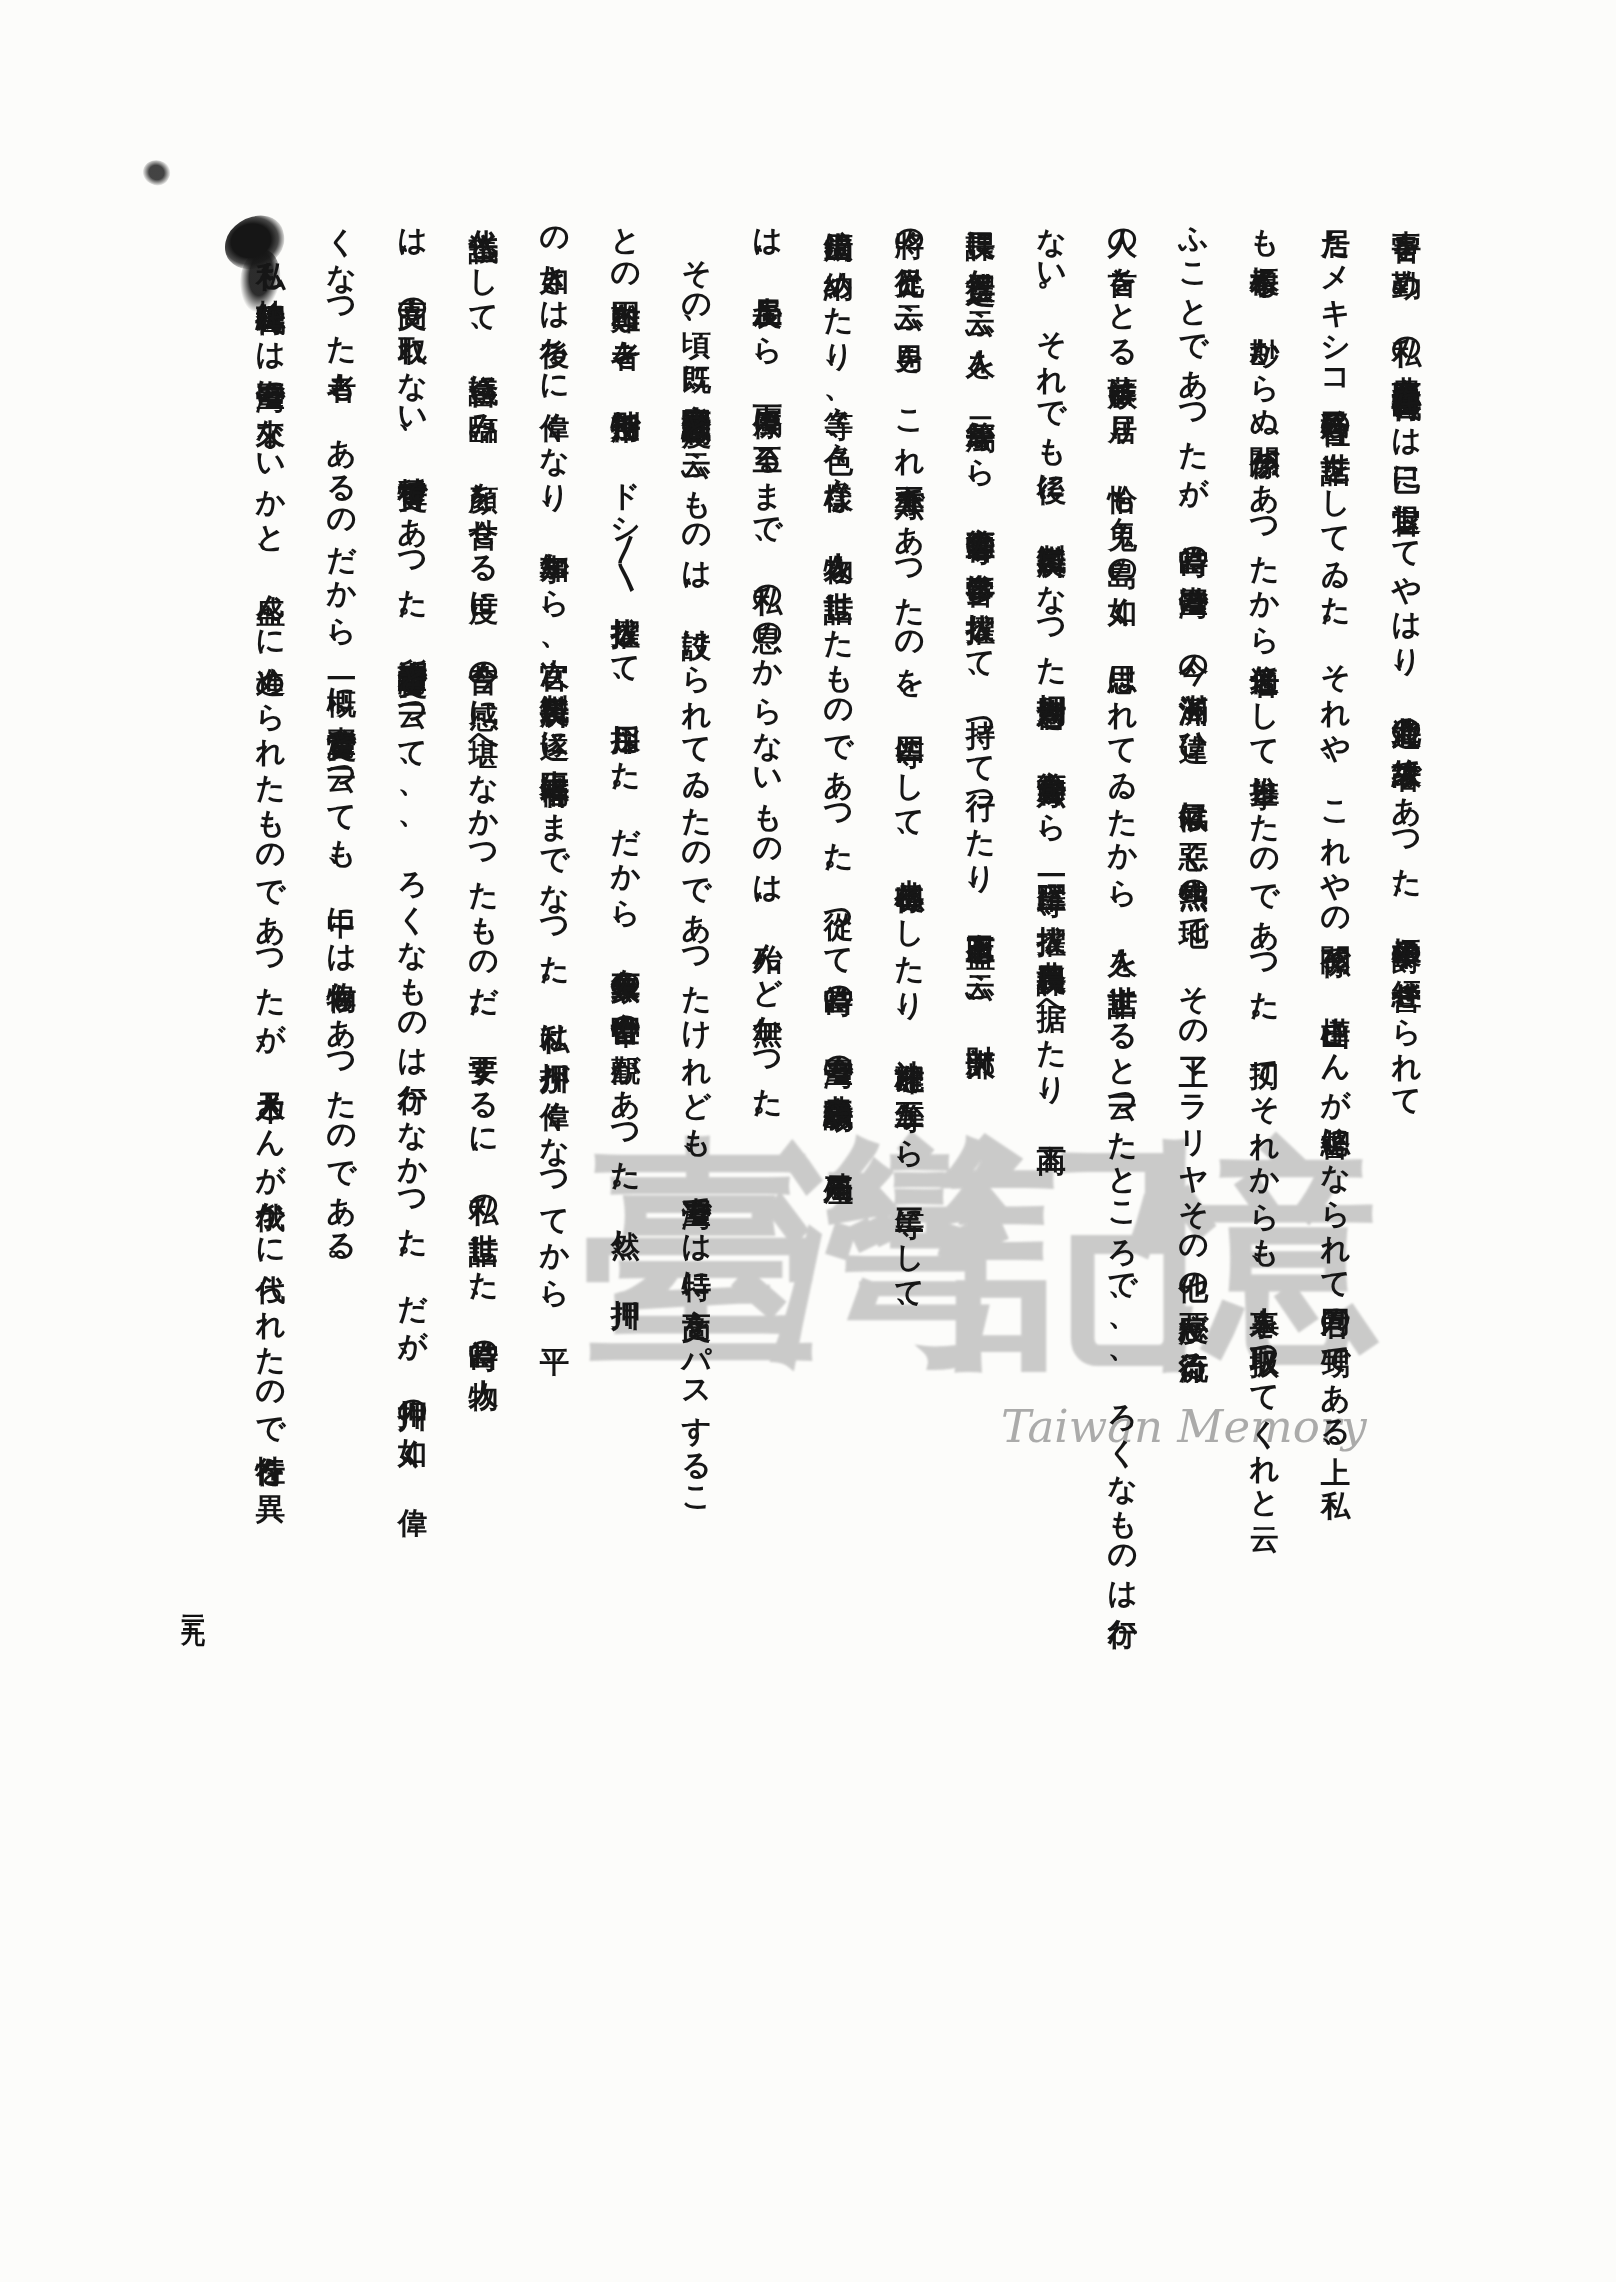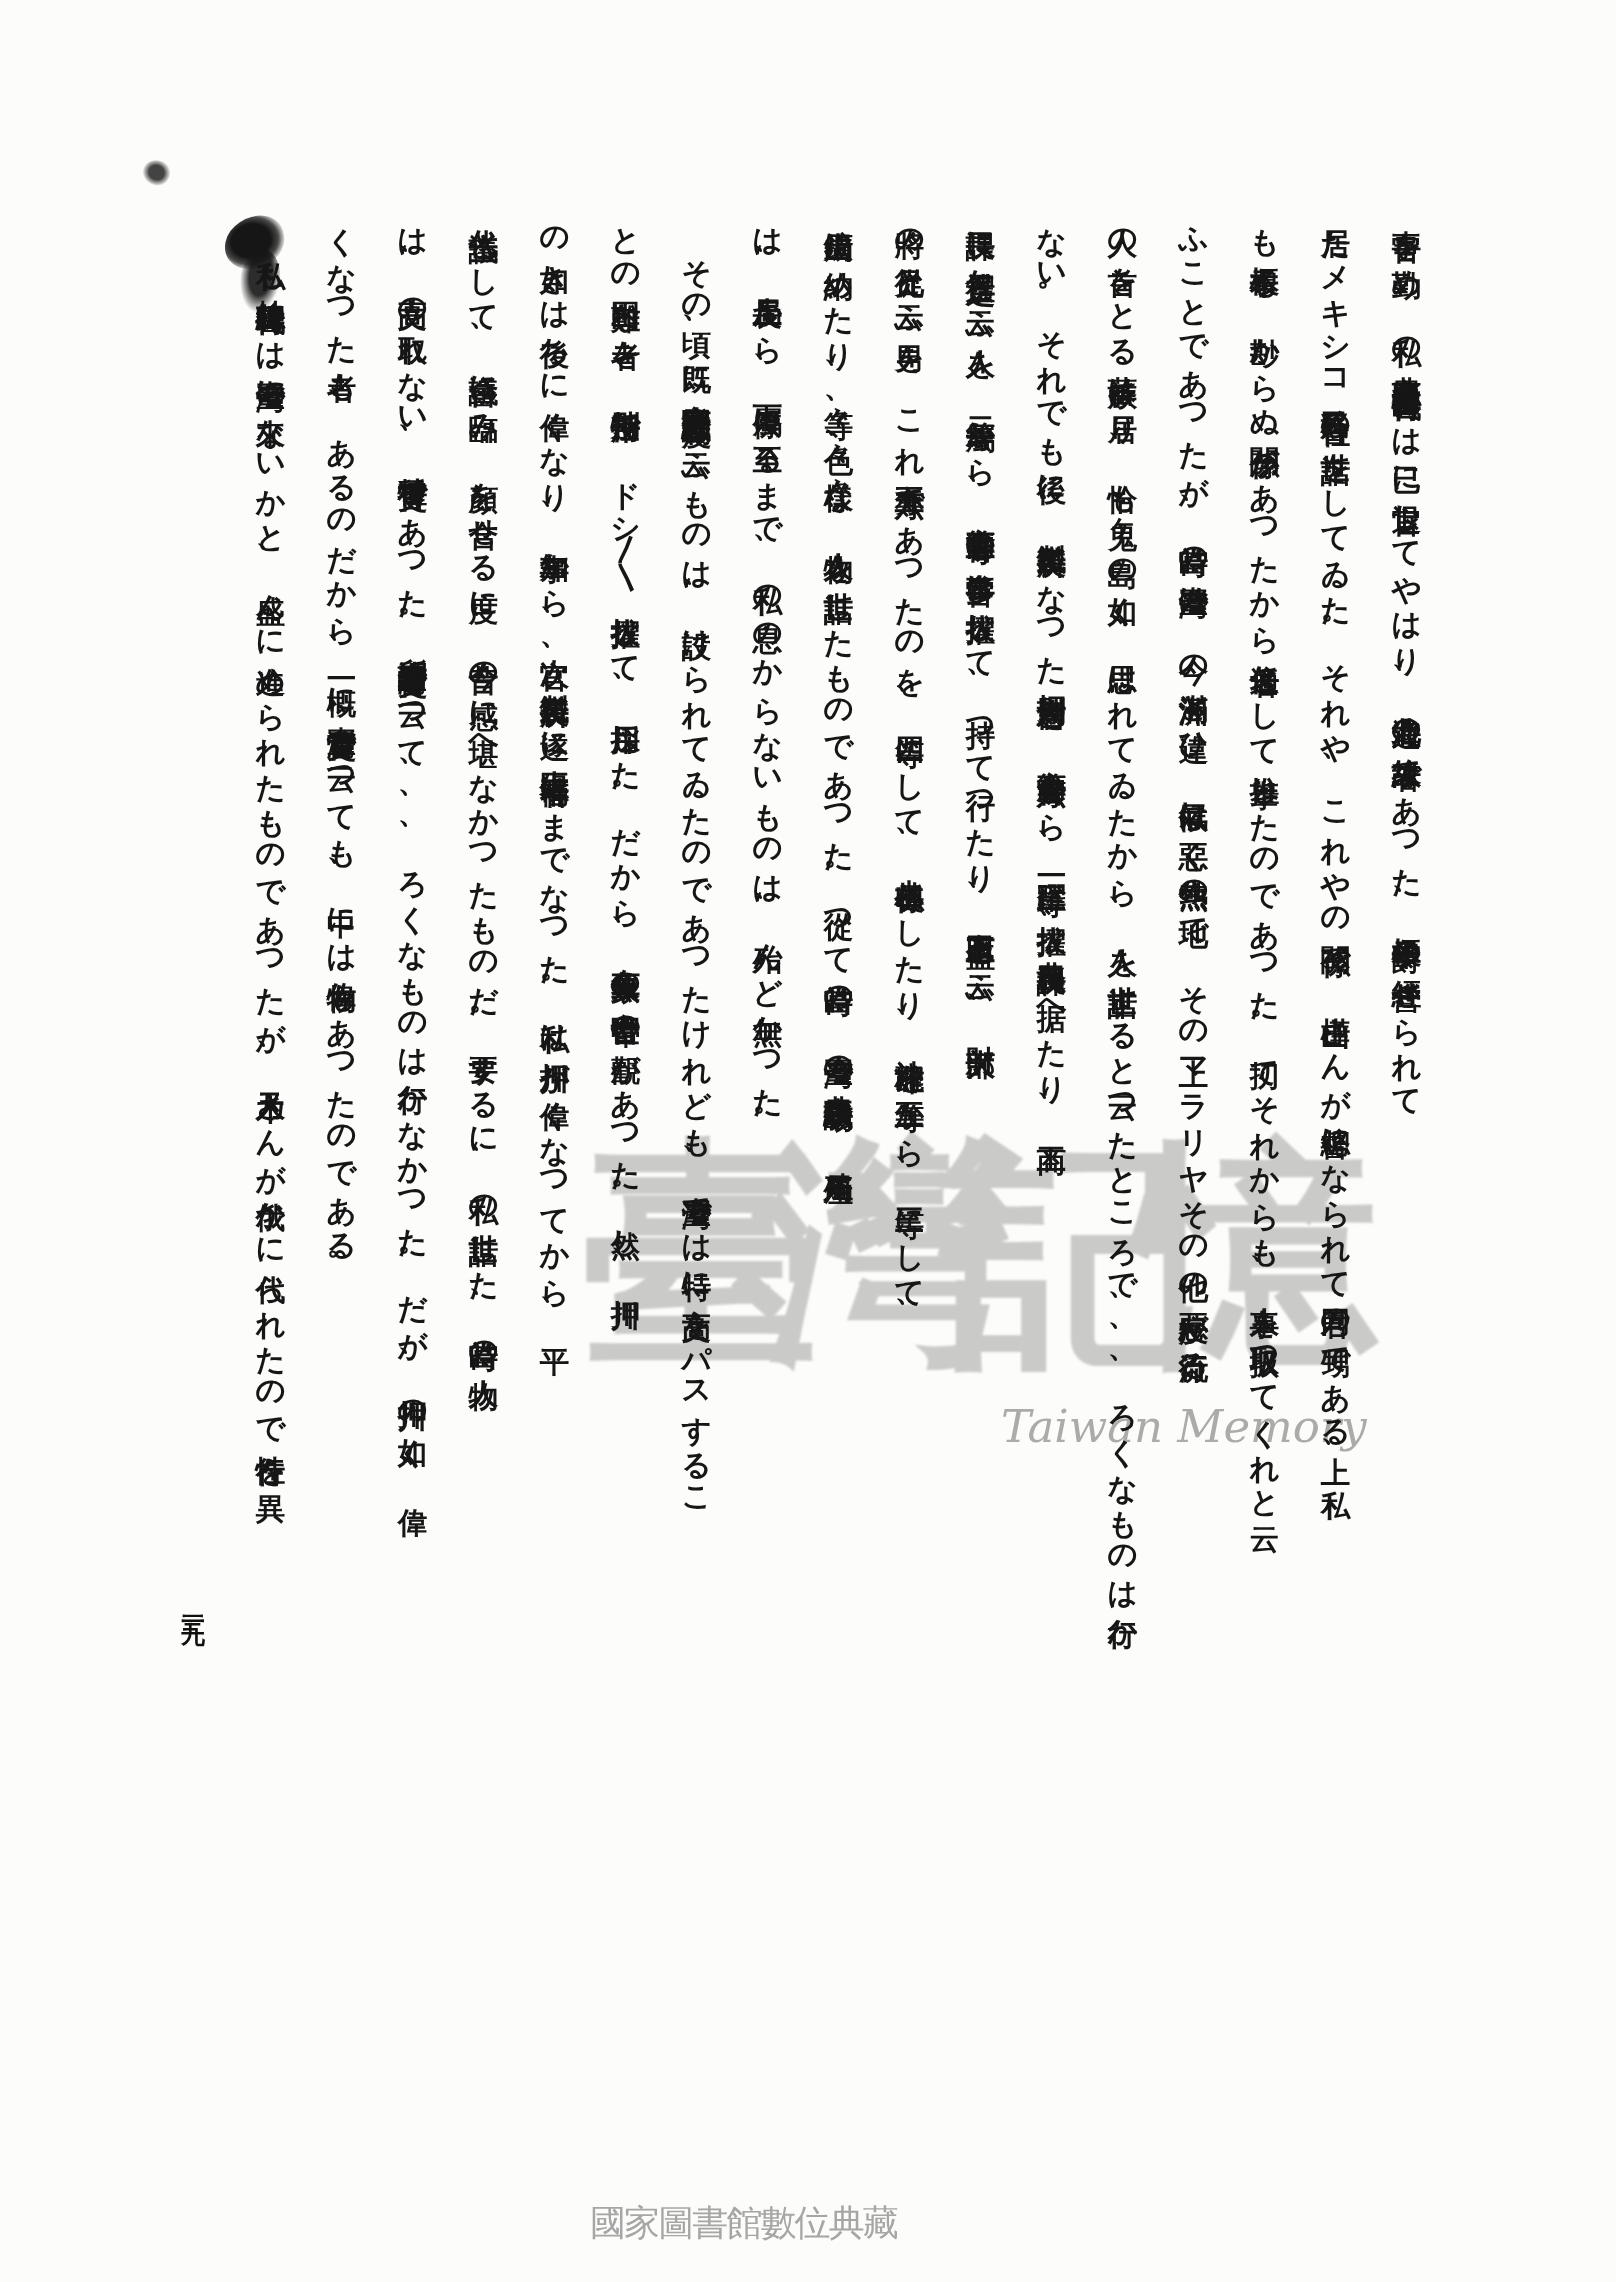--- a/index.html
+++ b/index.html
@@ -132,16 +132,15 @@
       <div class="col">くなつた者も、あるのだから、一概に臺灣官吏と云つても、中には偉物もあつたのである。</div>
       <div class="col">　私も桂總督時代には臺灣に來ないかと、盛んに進められたものであつたが、乃木さんが俄かに代られたので性行を異</div>
     </div>
 
   <div class="pagenum">一九三</div>
 
   <div class="smudge s1"></div>
   <div class="smudge s1b"></div>
   <div class="smudge s2"></div>
 
-  <div class="footer">國家圖書館數位典藏</div>
 
 </div>
 
 
 </body></html>

